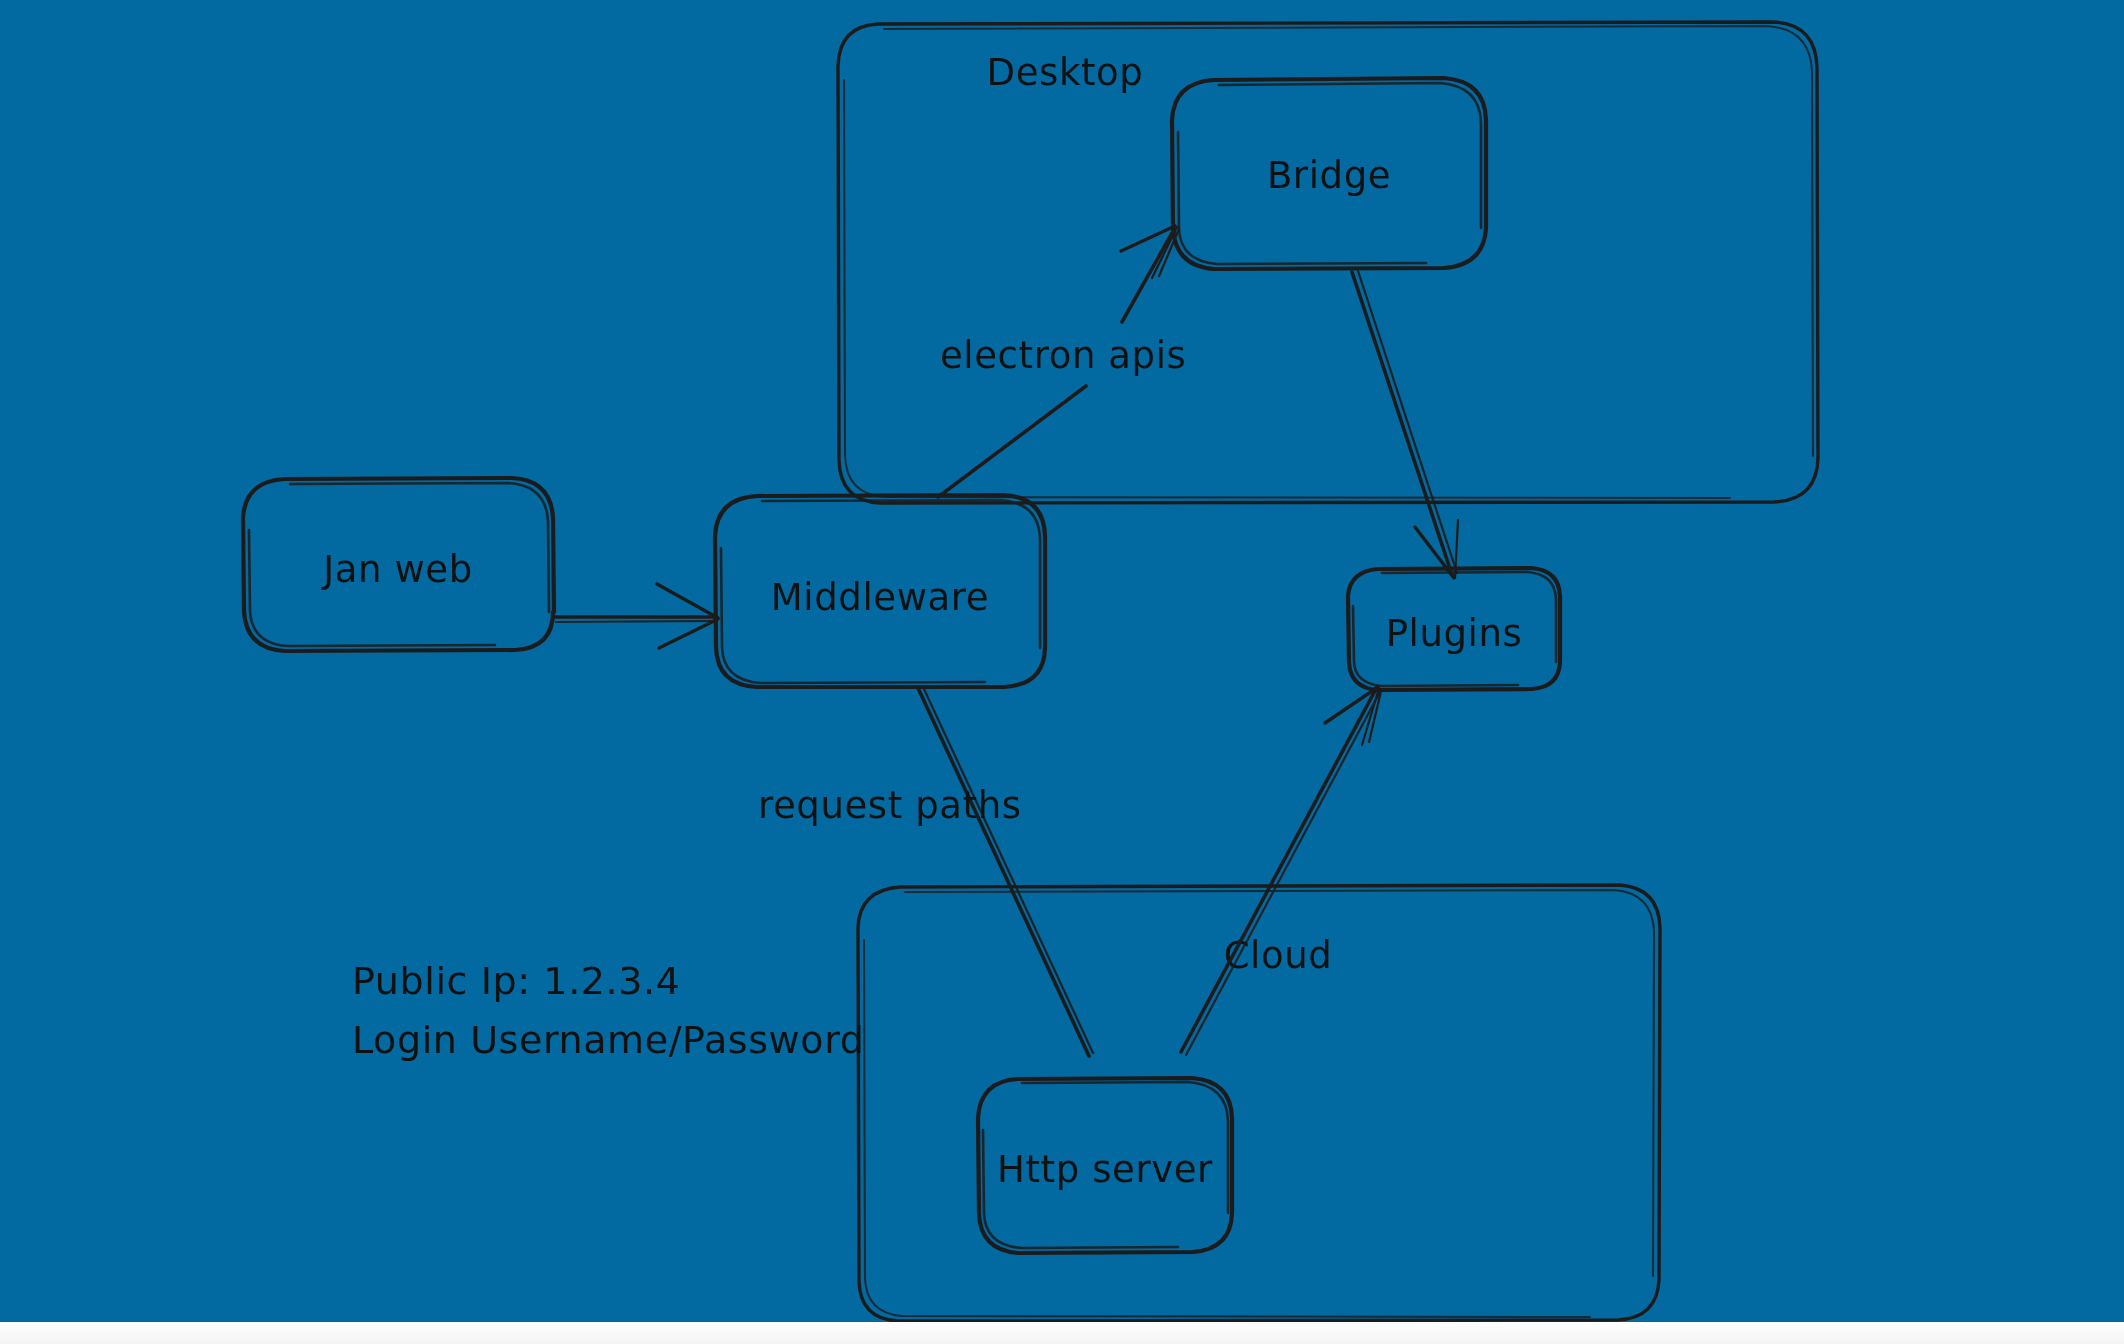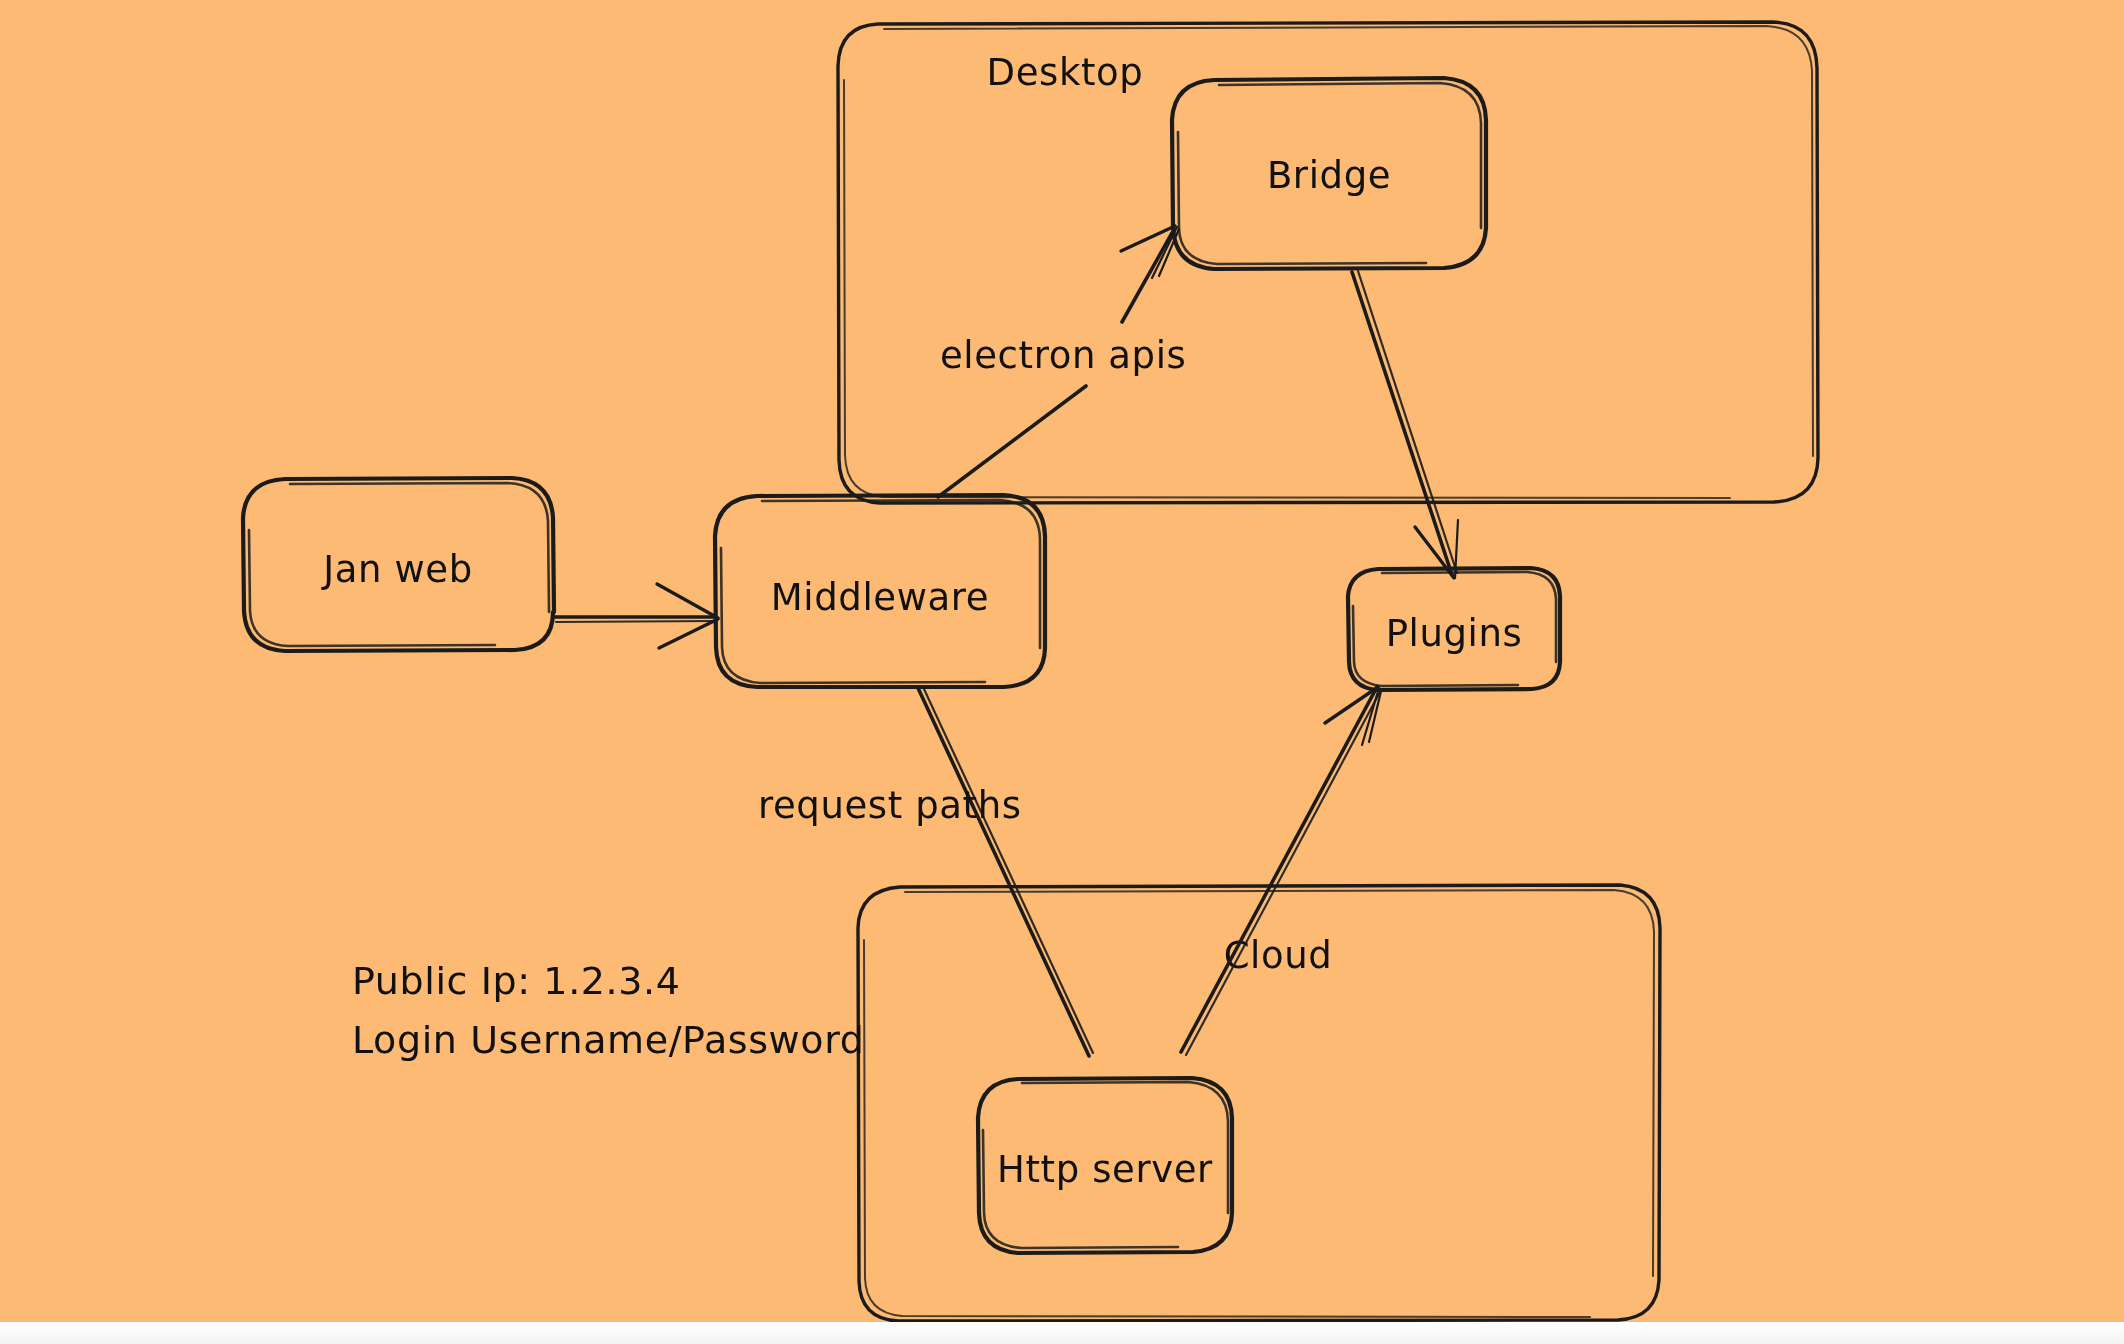--- a/index.html
+++ b/index.html
@@ -4,21 +4,21 @@
 <style>
   html, body {
     margin: 0;
     padding: 0;
     background: #ffffff;
   }
   #canvas {
     position: relative;
     width: 2124px;
     height: 1344px;
-    background: #fdba74;
+    background: #0369a1;
     overflow: hidden;
     font-family: "DejaVu Sans", sans-serif;
   }
   #bottom-fade {
     position: absolute;
     left: 0;
     bottom: 0;
     width: 2124px;
     height: 22px;
     background: linear-gradient(to bottom, #ffffff 0%, #f4f4f4 100%);

